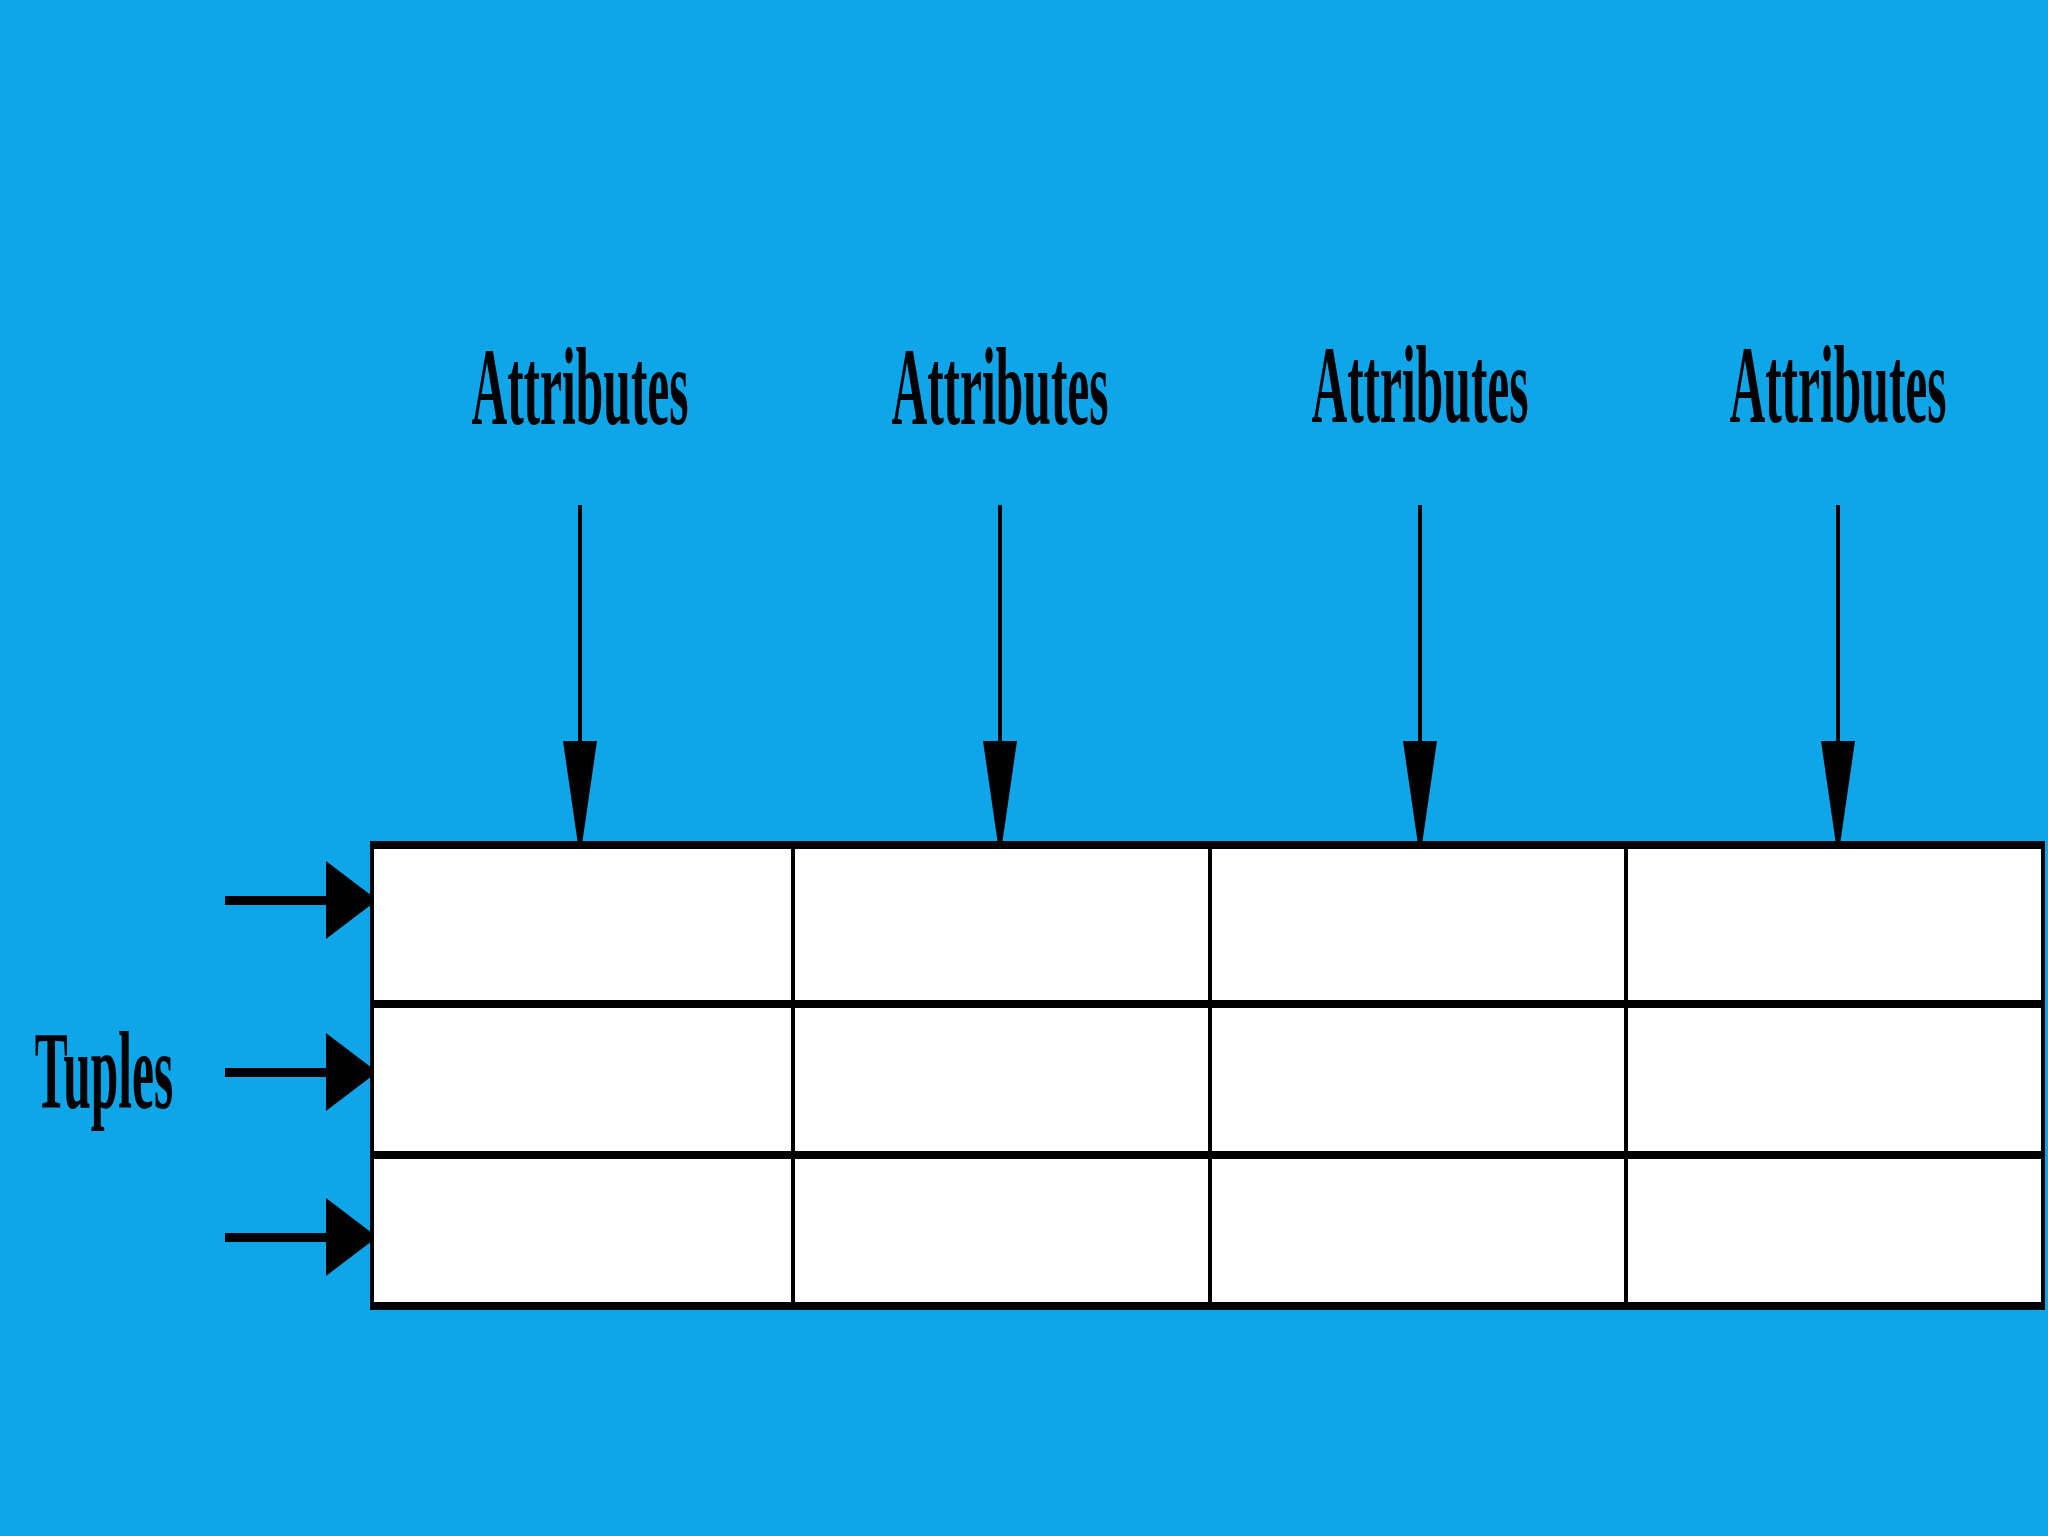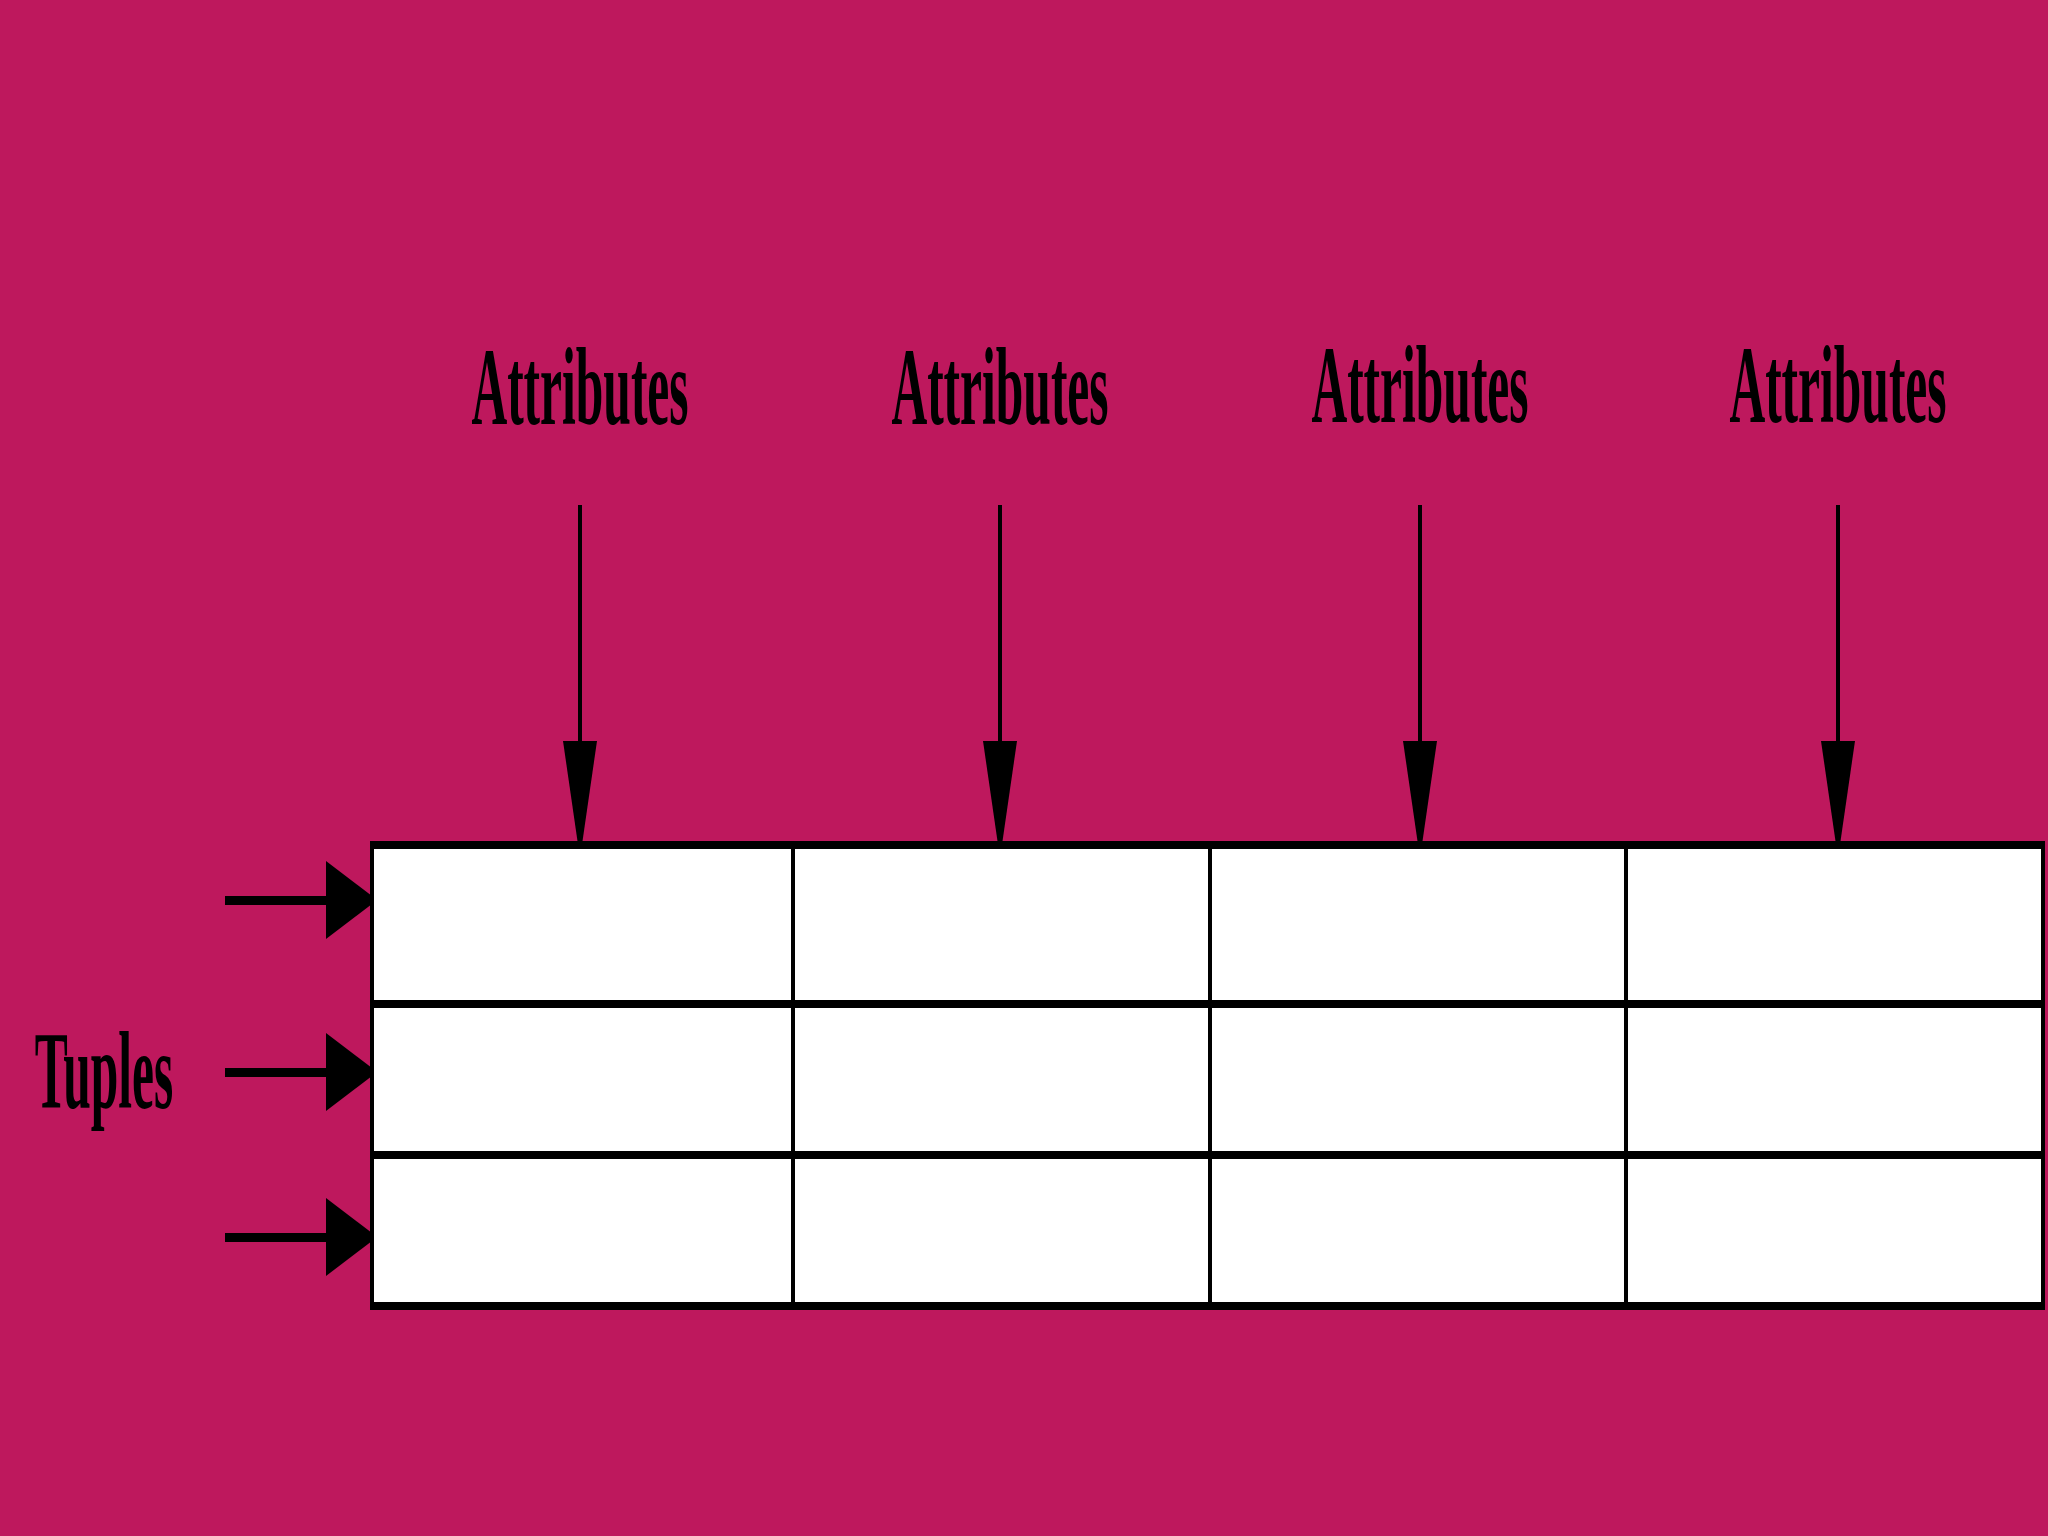--- a/index.html
+++ b/index.html
@@ -5,21 +5,21 @@
 <style>
   html, body {
     margin: 0;
     padding: 0;
     background: #ffffff;
   }
   .canvas {
     position: relative;
     width: 2048px;
     height: 1536px;
-    background: #be185d;
+    background: #0ea5e9;
     overflow: hidden;
     font-family: "Liberation Serif", "DejaVu Serif", serif;
   }
 
   
   .diagram-label {
     position: absolute;
     font-weight: bold;
     font-size: 110px;
     line-height: 1;

